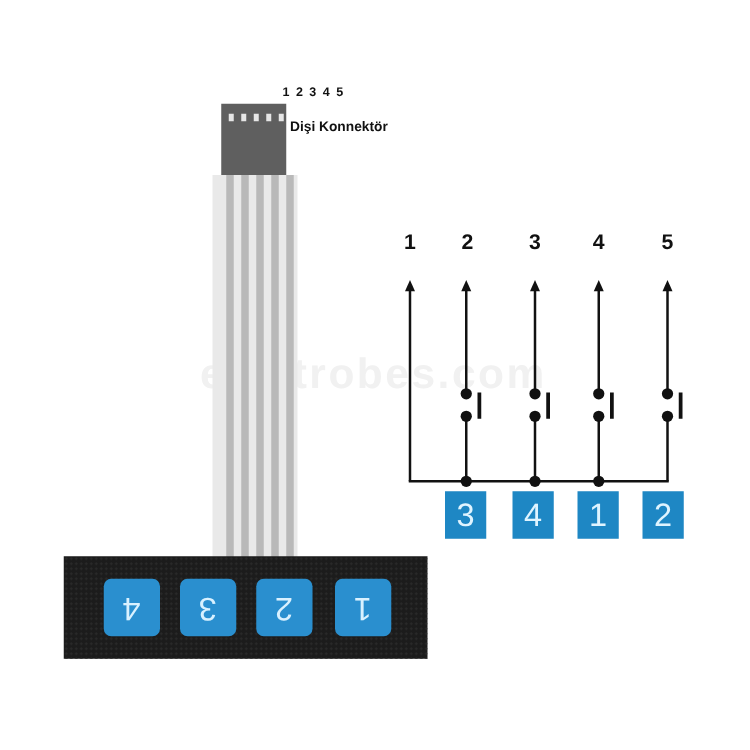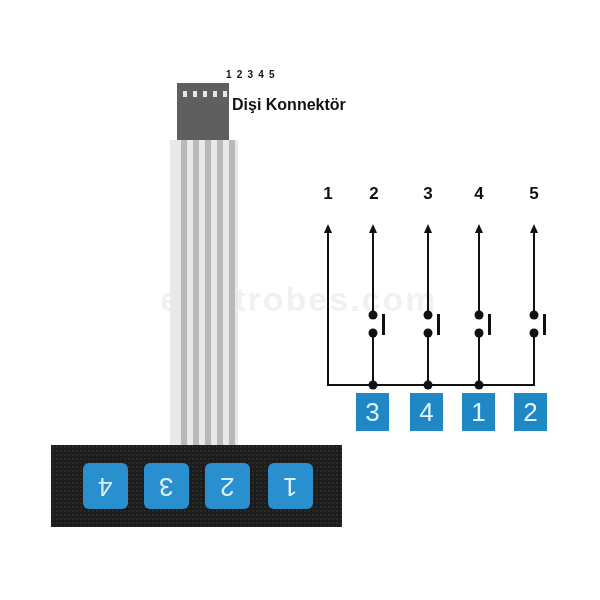--- a/index.html
+++ b/index.html
@@ -6,21 +6,21 @@
   body { width: 600px; height: 600px; position: relative; overflow: hidden; font-family: "Liberation Sans", sans-serif; }
   .abs { position: absolute; }
 
   
   .watermark { left: 160px; top: 280px; font-size: 34px; font-weight: bold; color: #f1f1f1; letter-spacing: 2px; white-space: nowrap; }
 
   
   .pin-numbers { left: 178px; top: 69px; font-size: 10px; font-weight: bold; color: #111; letter-spacing: 1.2px; margin-left: 48px; }
   .connector { left: 177px; top: 83px; width: 52px; height: 57px; background: #5f5f5f; }
   .connector .slot { position: absolute; top: 8px; width: 4px; height: 6px; background: #e6e6e6; }
-  .connector-label { left: 232px; top: 96px; font-size: 16px; font-weight: bold; color: #111; white-space: nowrap; }
+  .connector-label { left: 232px; top: 96px; font-size: 11px; font-weight: bold; color: #111; white-space: nowrap; }
 
   
   .ribbon { left: 170px; top: 140px; width: 68px; height: 306px; background: #e9e9e9; }
   .ribbon .trace { position: absolute; top: 0; bottom: 0; width: 6px; background: #b9b9b9; }
 
   
   .keypad { left: 51px; top: 445px; width: 291px; height: 82px; background: #1c1c1c;
             background-image: radial-gradient(#2a2a2a 1px, transparent 1px); background-size: 4px 4px; }
   .key { position: absolute; top: 18px; width: 45px; height: 46px; border-radius: 6px; background: #2a8fcf;
          color: #d9f1ff; font-size: 26px; display: flex; align-items: center; justify-content: center; }

